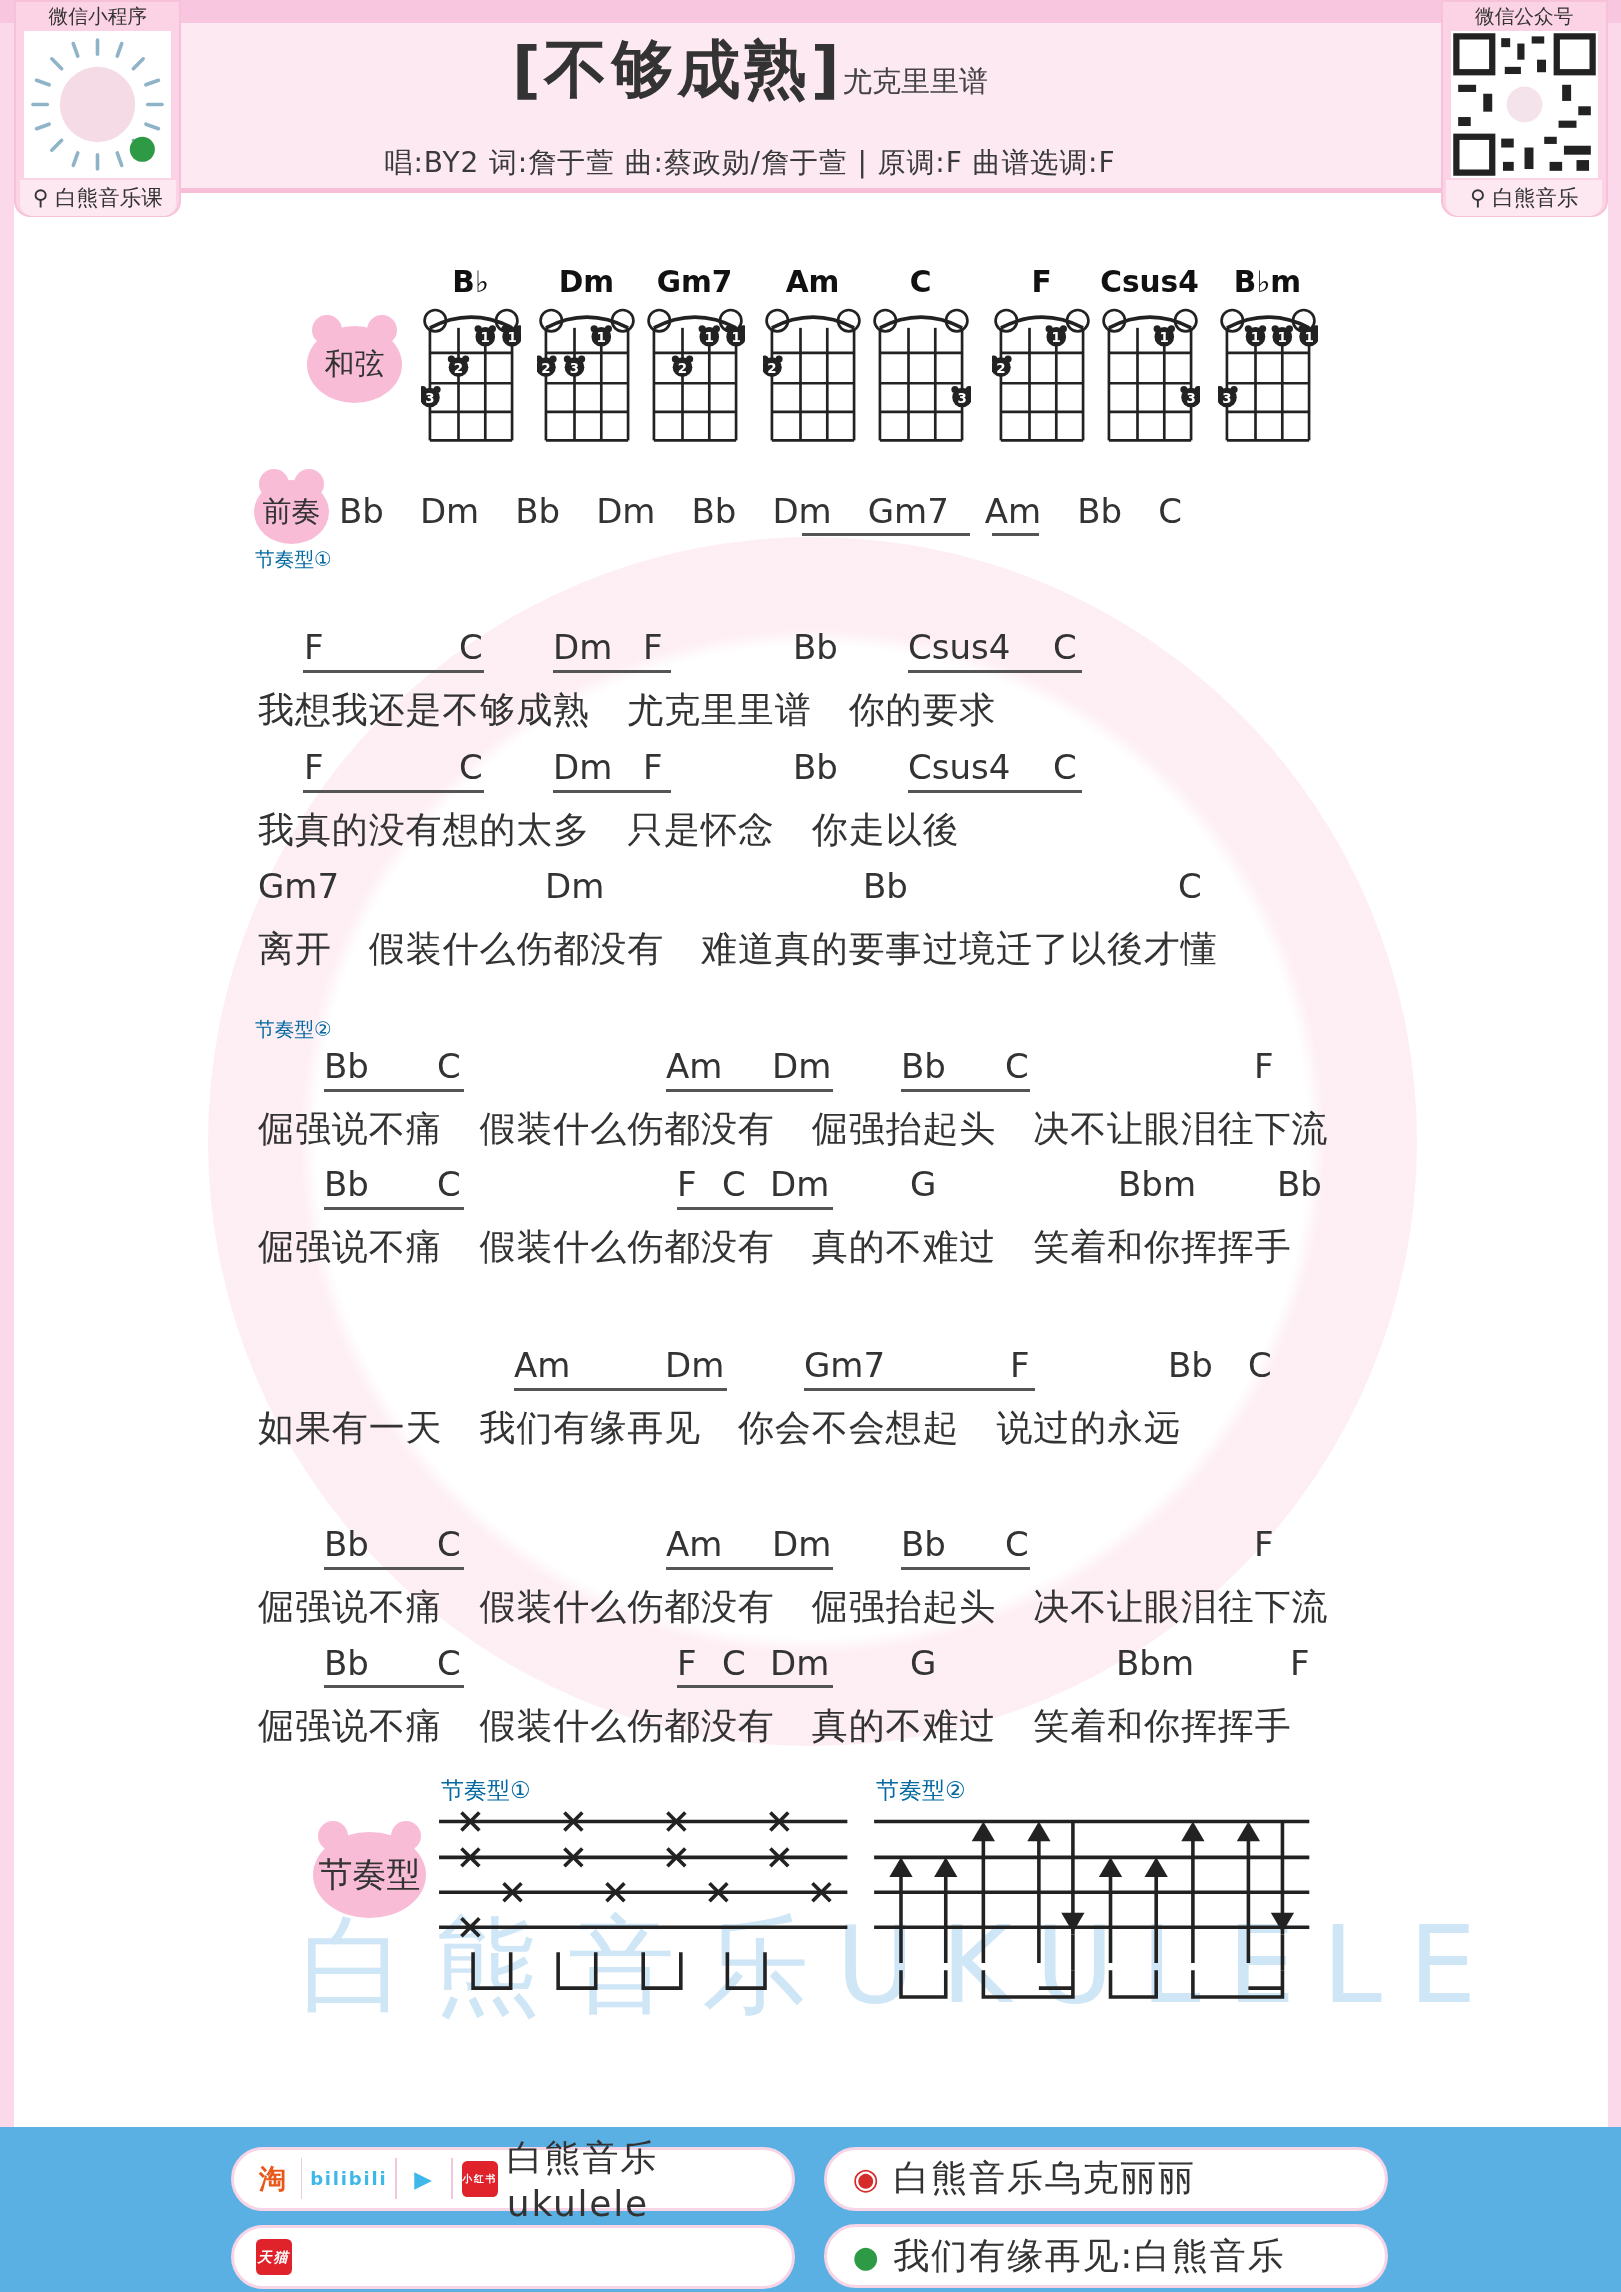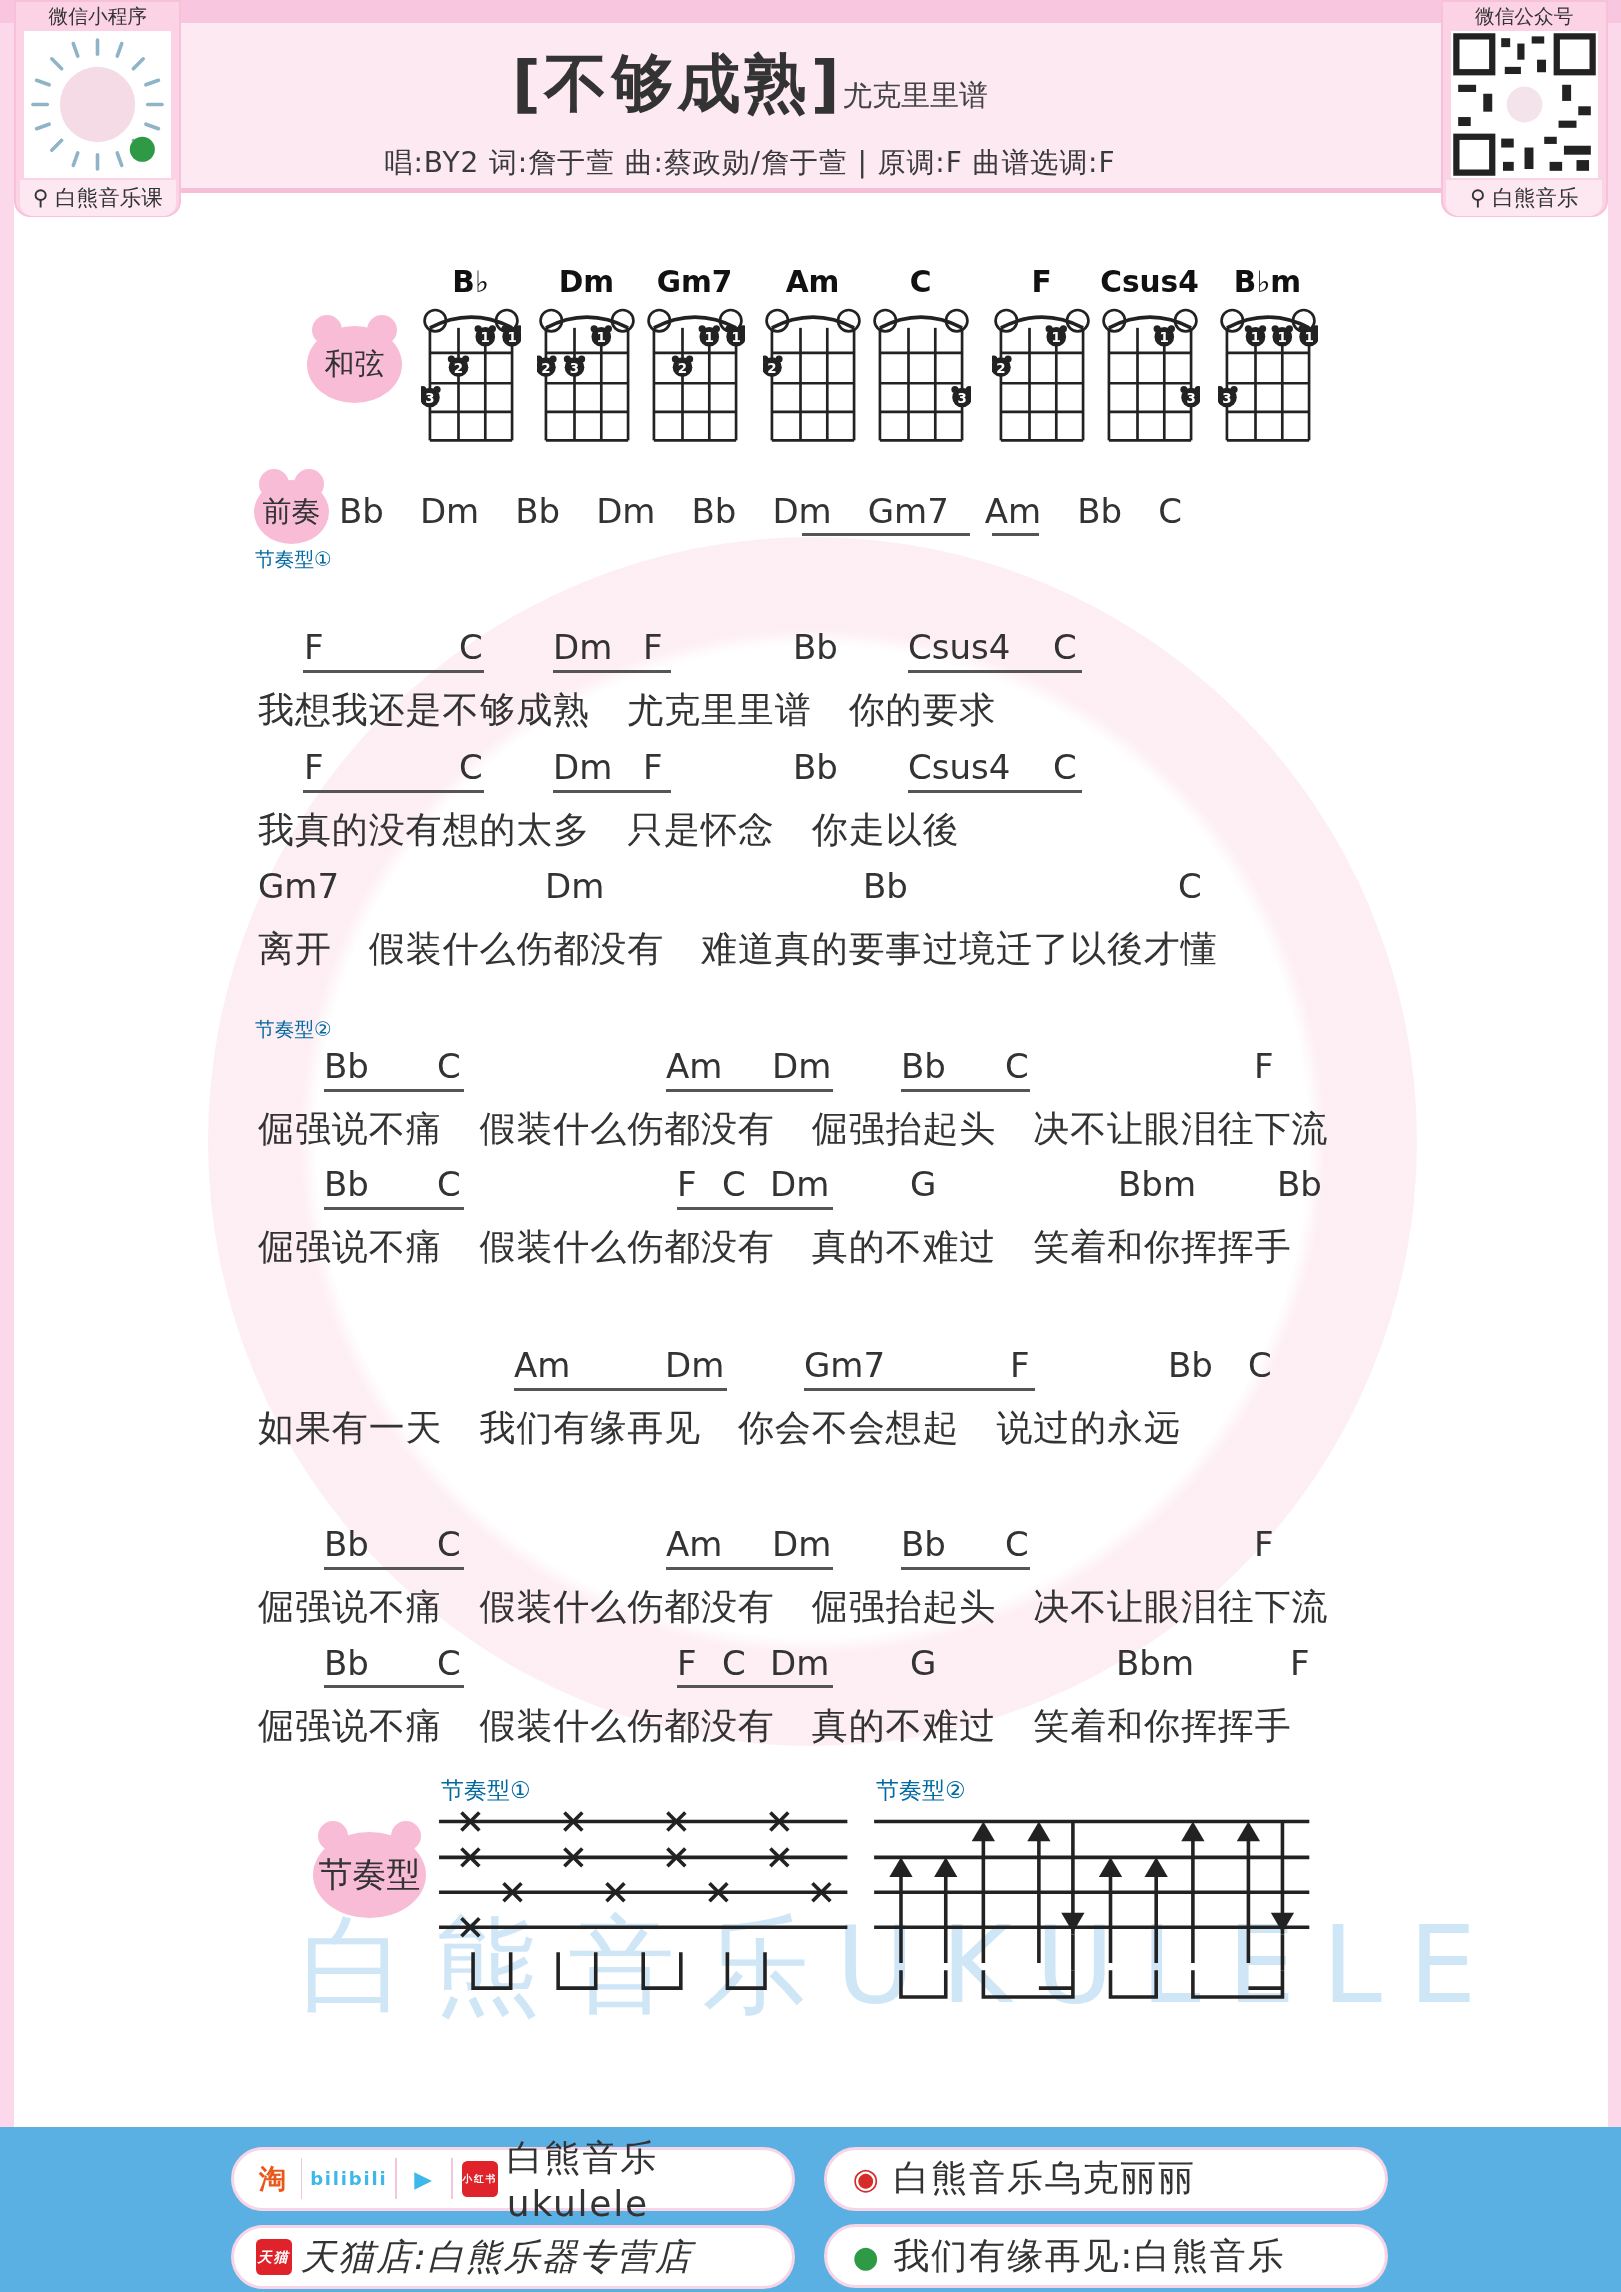--- a/index.html
+++ b/index.html
@@ -17,21 +17,21 @@
   .frame-left { left: 0; }
   .frame-right { right: 0; }
   .header-band {
     position: absolute; left: 0; top: 0; width: 1622px; height: 23px; background: #f9c6df;
   }
   .header {
     position: absolute; left: 56px; top: 23px; width: 1388px; height: 170px;
     background: #fde9f2; border-bottom: 5.4px solid #f7bfd7;
   }
   .title-row {
-    position: absolute; left: 0; top: 18px; width: 100%; text-align: center;
+    position: absolute; left: 0; top: 4px; width: 100%; text-align: center;
   }
   .title {
     font-size: 63px; font-weight: bold; color: #333; letter-spacing: 3.6px;
     font-family: "DejaVu Sans", sans-serif;
   }
   .title-sub { font-size: 29px; color: #444; }
   .meta {
     position: absolute; left: 0; top: 109px; width: 100%; text-align: center;
     font-size: 28px; color: #3a3a3a; letter-spacing: 0.9px; margin-top: 12px;
   }
@@ -600,20 +600,19 @@
     <span class="sep"></span>
     <span class="ic" style="background:#e0222b; font-size:9.9px;">小红书</span>
     <span>白熊音乐ukulele</span>
   </div>
   <div class="pill" style="left:824px; top:19.7px;">
     <span class="ic" style="color:#d52c2b; font-size:30px;">◉</span>
     <span>白熊音乐乌克丽丽</span>
   </div>
   <div class="pill" style="left:231px; top:98px;font-style:italic;">
     <span class="ic" style="background:#e0222b; font-size:14.3px;">天猫</span>
-    <span>天猫店:白熊乐器专营店</span>
   </div>
   <div class="pill" style="left:824px; top:97px;">
     <span class="ic" style="color:#2e9a46; font-size:30px;">●</span>
     <span>我们有缘再见:白熊音乐</span>
   </div>
 </div>
 
 
 </body></html>

